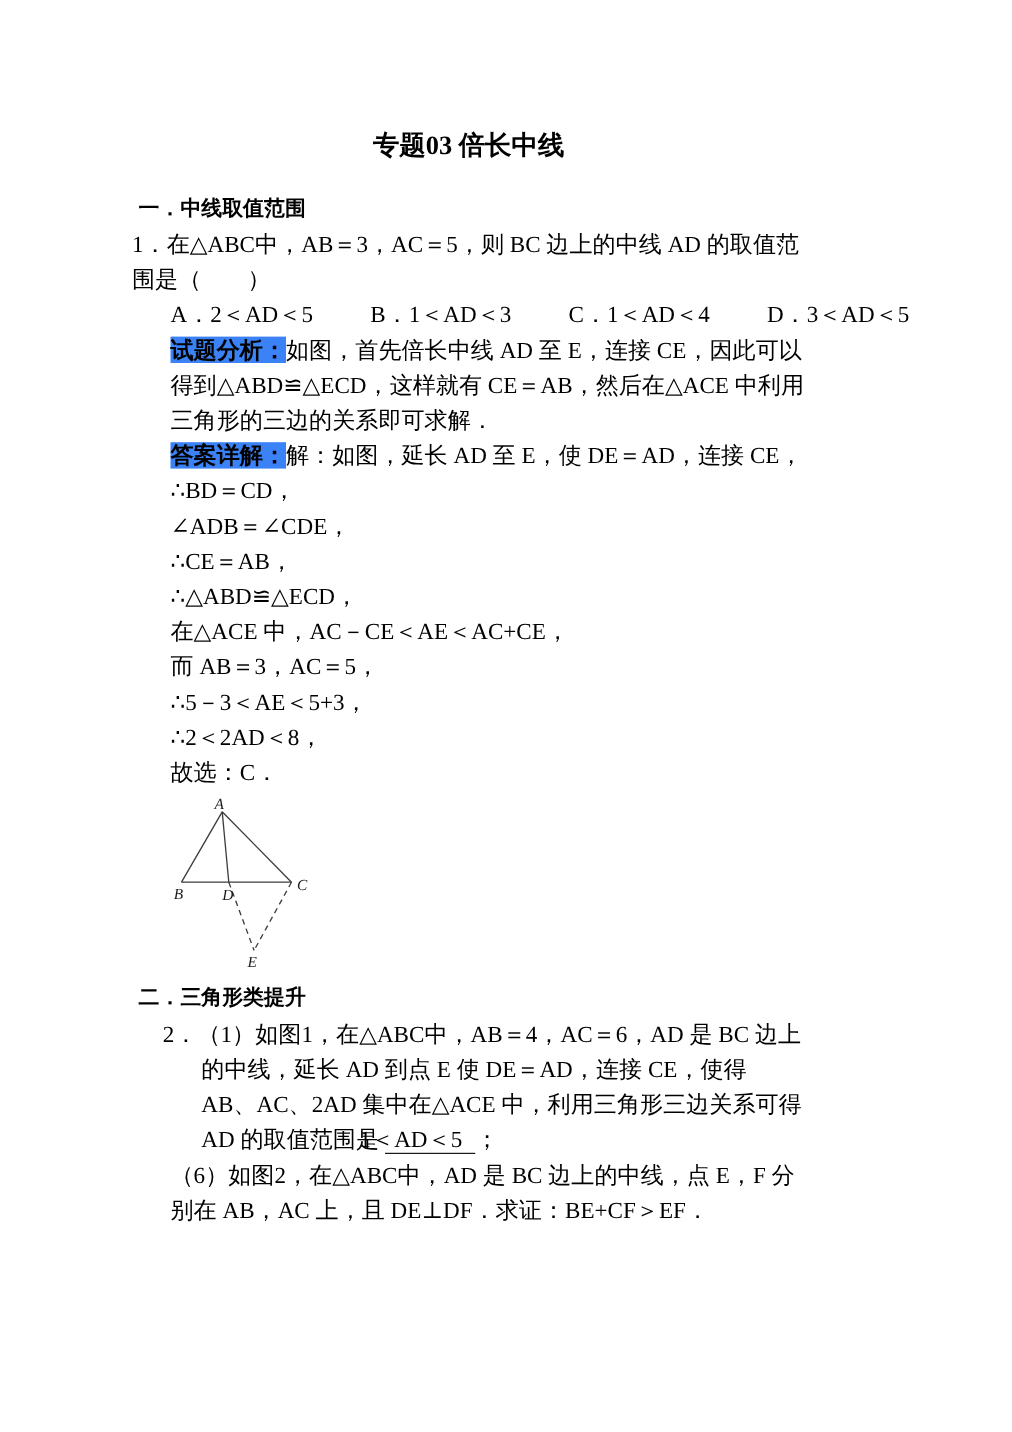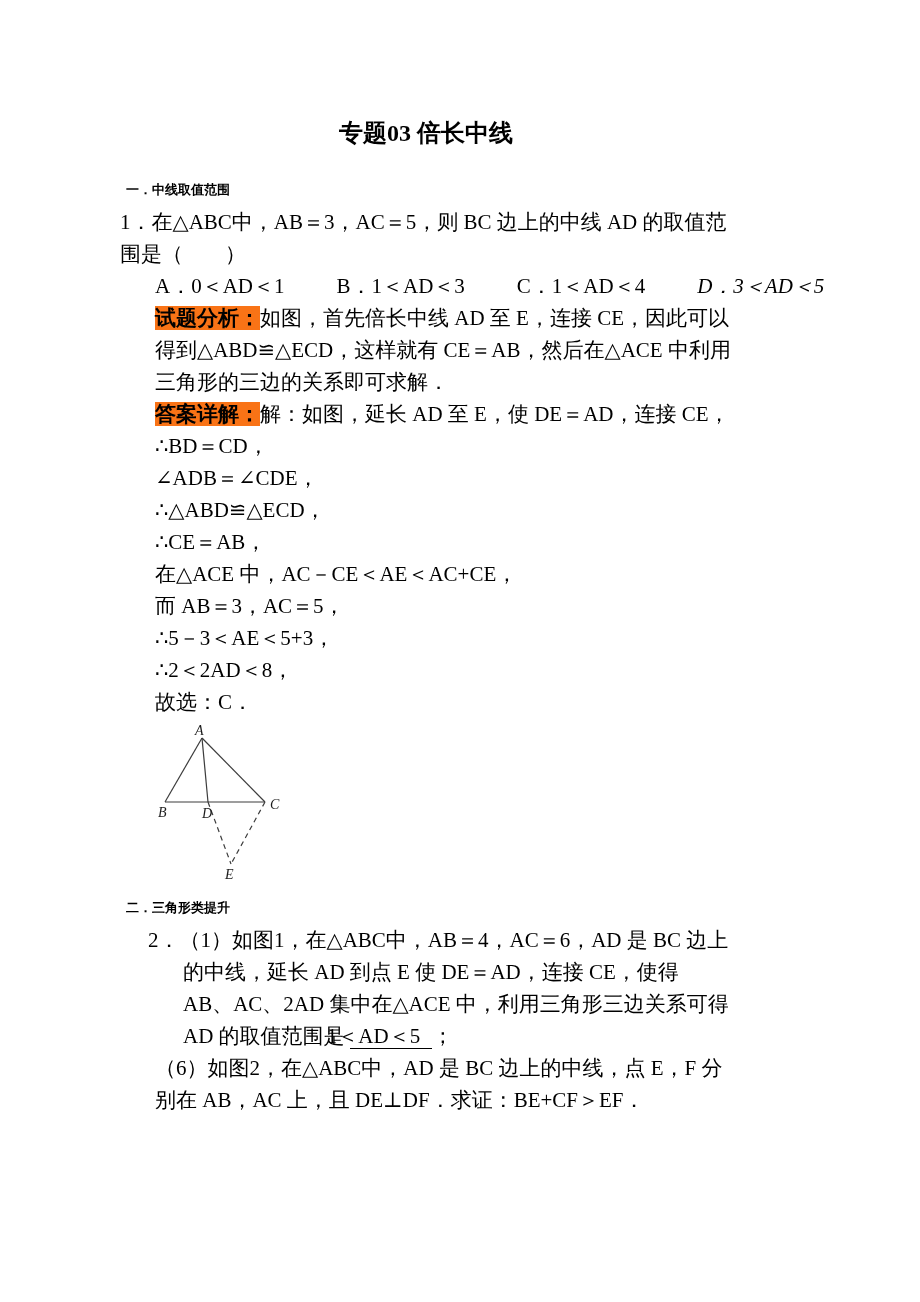--- a/index.html
+++ b/index.html
@@ -17,32 +17,32 @@
     background: #ffffff;
   }
   .title {
     text-align: center;
     font-size: 24px; font-weight: 700;
     line-height: 30px;
     margin-bottom: 26px;
   }
   .heading {
     font-weight: 700;
-    font-size: 13px; line-height: 32px;
+    font-size: 19px; line-height: 32px;
     padding-left: 6px;
   }
   .line, .para {
     font-size: 21px;
     line-height: 32px;
   }
   .ind  { padding-left: 35px; }
   .hang { padding-left: 35px; text-indent: -35px; margin-left: 28px; }
   .opt { margin-right: 52px; white-space: nowrap; }
-  .opt:last-child { margin-right: 16px; font-style: italic; }
-  .hl { background: #f97316; font-weight: 700; text-align: right; }
+  .opt:last-child { margin-right: 16px; }
+  .hl { background: #3b82f6; font-weight: 700; text-align: right; }
   .blank {
     display: inline-block;
     border-bottom: 1px solid #000;
     padding: 0 12px;
     line-height: 24px;
   }
   .figure { display: block; margin: 6px 0 8px 32px; }
   .figure line { stroke: #3c3c3c; stroke-width: 1.2; fill: none; }
   .figure .dash { stroke-dasharray: 5 4; }
   .figure text {
@@ -56,31 +56,31 @@
 
 <div class="page">
 
   <div class="title">专题03 倍长中线</div>
 
   <div class="heading">一．中线取值范围</div>
 
   <div class="line">1．在△ABC中，AB＝3，AC＝5，则 BC 边上的中线 AD 的取值范围是（　　）</div>
 
   <div class="line ind">
-    <span class="opt">A．0＜AD＜1</span><span class="opt">B．1＜AD＜3</span><span class="opt">C．1＜AD＜4</span><span class="opt">D．3＜AD＜5</span>
+    <span class="opt">A．2＜AD＜5</span><span class="opt">B．1＜AD＜3</span><span class="opt">C．1＜AD＜4</span><span class="opt">D．3＜AD＜5</span>
   </div>
 
   <div class="para ind"><span class="hl">试题分析：</span><span>如图，首先倍长中线 AD 至 E，连接 CE，因此可以得到△ABD≌△ECD，这样就有 CE＝AB，然后在△ACE 中利用三角形的三边的关系即可求解．</span></div>
 
   <div class="para ind"><span class="hl">答案详解：</span><span>解：如图，延长 AD 至 E，使 DE＝AD，连接 CE，</span></div>
 
   <div class="line ind">∴BD＝CD，</div>
   <div class="line ind">∠ADB＝∠CDE，</div>
+  <div class="line ind">∴CE＝AB，</div>
   <div class="line ind">∴△ABD≌△ECD，</div>
-  <div class="line ind">∴CE＝AB，</div>
   <div class="line ind">在△ACE 中，AC－CE＜AE＜AC+CE，</div>
   <div class="line ind">而 AB＝3，AC＝5，</div>
   <div class="line ind">∴5－3＜AE＜5+3，</div>
   <div class="line ind">∴2＜2AD＜8，</div>
   <div class="line ind">故选：C．</div>
 
   <svg class="figure" width="140" height="160" viewBox="0 0 140 160">
     <g>
       <line x1="50" y1="14" x2="13" y2="78"></line>
       <line x1="50" y1="14" x2="113" y2="78"></line>

